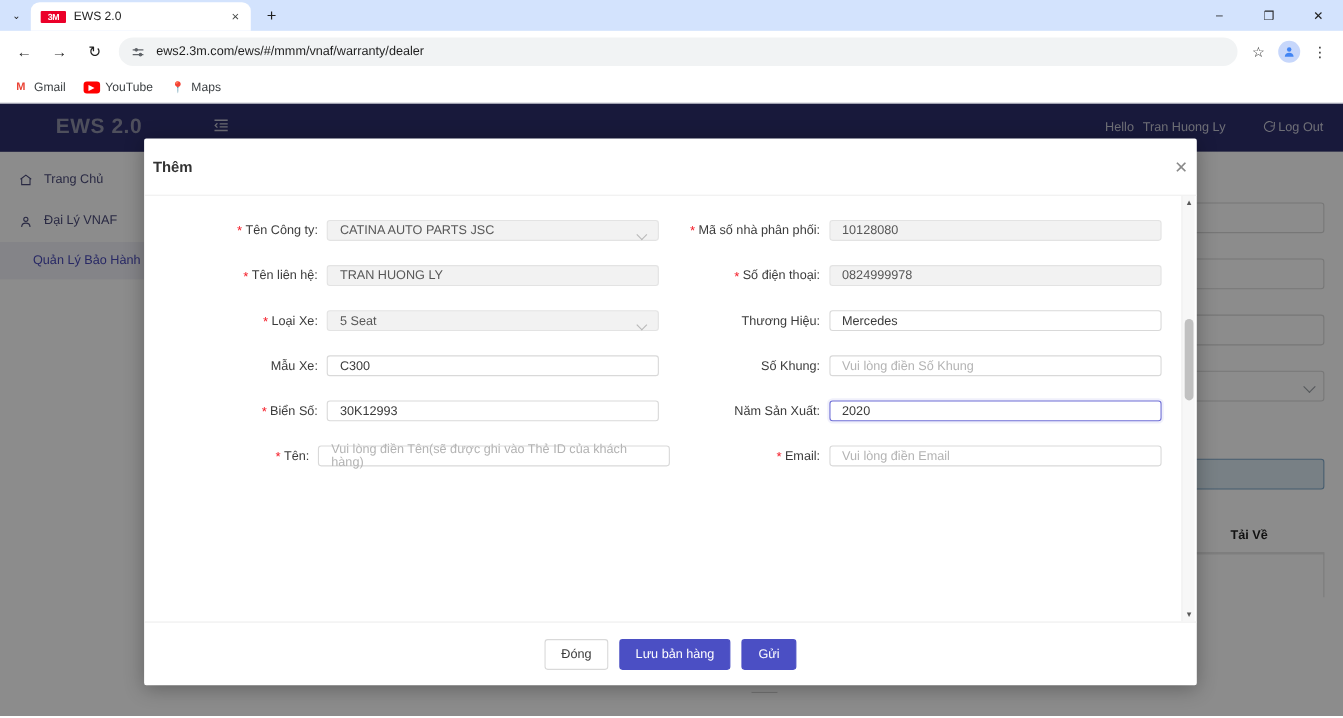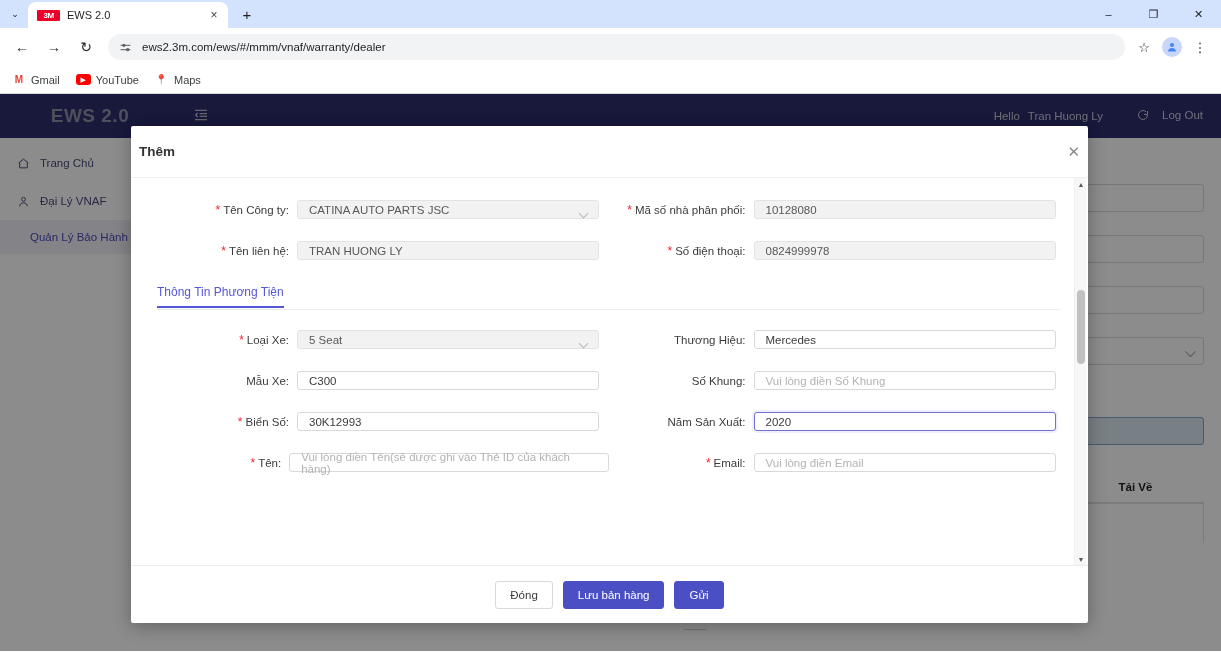--- a/index.html
+++ b/index.html
@@ -89,21 +89,21 @@
   .brand {
     width: 180px; text-align:center; color:#8f90a8; font-size: 19px;
     font-weight: bold; letter-spacing: .5px;
   }
   .burger { color:#c3c4d2; font-size: 15px; margin-left: 12px; }
   .header-right {
     margin-left:auto; display:flex; align-items:center; gap: 34px;
     padding-right: 18px; font-size: 11.5px; color:#c9cad8;
   }
   .hdr-user { display:flex; gap:8px; }
-  .logout { display:flex; align-items:flex-start; gap:13px; }
+  .logout { display:flex; align-items:center; gap:2px; }
 
   .body-wrap { display:flex; height: 513px; }
   .sidebar {
     width: 180px; background:#ffffff; padding-top: 6px; flex-shrink:0;
     font-size: 11.5px;
   }
   .side-item {
     height: 38px; display:flex; align-items:center; gap:10px;
     padding-left: 16px; color:#4b4b7a;
   }
@@ -404,25 +404,20 @@
               <div class="flabel w2">
                 <span class="req">*</span>
                 <span>Số điện thoại:</span>
               </div>
               <div class="finput disabled">
                 <span>0824999978</span>
               </div>
             </div>
           </div>
 
-          <div class="section-rule-wrap">
-            <div class="section-head" style="border-bottom:1px solid #ececec;">
-              <span class="stext">Thông Tin Phương Tiện</span>
-            </div>
-          </div>
 
           <div class="mrow" style="margin-top:20px;">
             <div class="fcell">
               <div class="flabel w1">
                 <span class="req">*</span>
                 <span>Loại Xe:</span>
               </div>
               <div class="finput disabled">
                 <span>5 Seat</span>
                 <span class="caret"></span>

